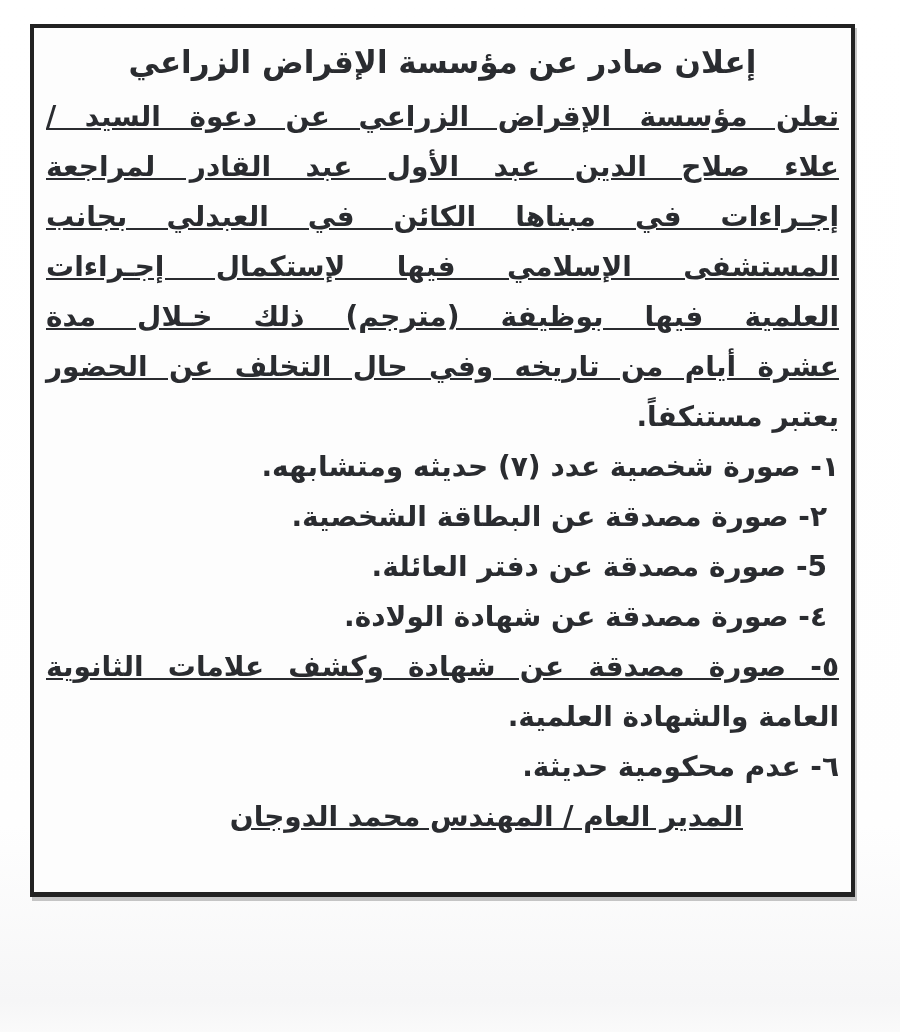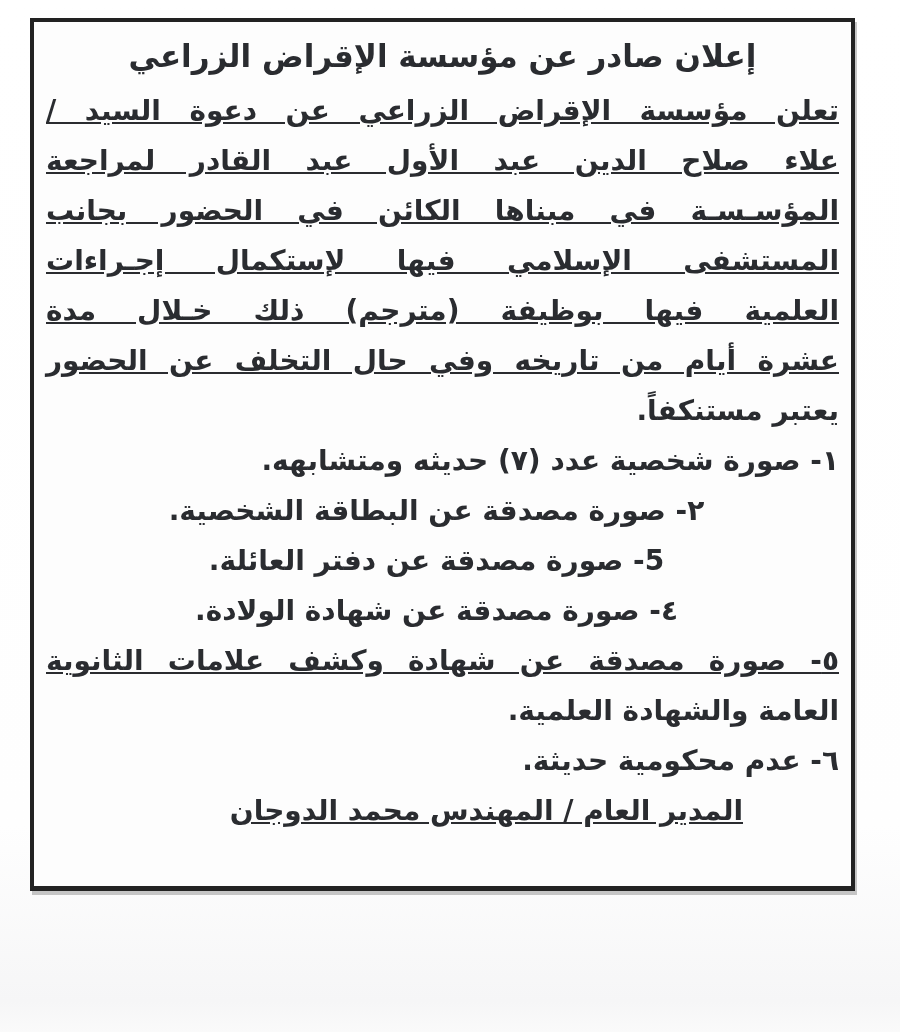--- a/index.html
+++ b/index.html
@@ -11,21 +11,21 @@
     position: relative;
     width: 900px;
     height: 1032px;
     background: linear-gradient(180deg, #ffffff 0%, #fefefe 80%, #f6f6f7 97%, #fafafa 100%);
     font-family: "DejaVu Sans", sans-serif;
     overflow: hidden;
   }
   .announcement-box {
     position: absolute;
     left: 30px;
-    top: 18px;
+    top: 24px;
     width: 825px;
     height: 873px;
     box-sizing: border-box;
     background: #fdfdfd;
     border: 4px solid #222222;
     border-bottom-width: 5px;
     box-shadow: 2px 4px 0 rgba(130,130,130,0.45);
     padding: 4px 12px 1px 12px;
     direction: rtl;
     color: #2a2c30;
@@ -44,41 +44,40 @@
     text-align: right;
   }
   
   .justified {
     text-align: justify;
     text-align-last: justify;
     text-decoration: underline;
   }
   .indent-sm {
     padding-right: 12px;
-    text-align: center;
   }
   .signature-line {
     padding-right: 96px;
     line-height: 50px;
     text-decoration: underline;
   }
 </style>
 </head>
 <body>
 
 <div class="page">
   <div class="announcement-box">
 
     <div class="title-line">إعلان صادر عن مؤسسة الإقراض الزراعي</div>
 
     <div class="text-line justified">تعلن مؤسسة الإقراض الزراعي عن دعوة السيد /</div>
 
     <div class="text-line justified">علاء صلاح الدين عبد الأول عبد القادر لمراجعة</div>
 
-    <div class="text-line justified">المؤسـسـة في مبناها الكائن في الحضور بجانب</div>
+    <div class="text-line justified">إجـراءات في مبناها الكائن في العبدلي بجانب</div>
 
     <div class="text-line justified">المستشفى الإسلامي فيها لإستكمال إجـراءات</div>
 
     <div class="text-line justified">العلمية فيها بوظيفة (مترجم) ذلك خـلال مدة</div>
 
     <div class="text-line justified">عشرة أيام من تاريخه وفي حال التخلف عن الحضور</div>
 
     <div class="text-line">يعتبر مستنكفاً.</div>
 
 

